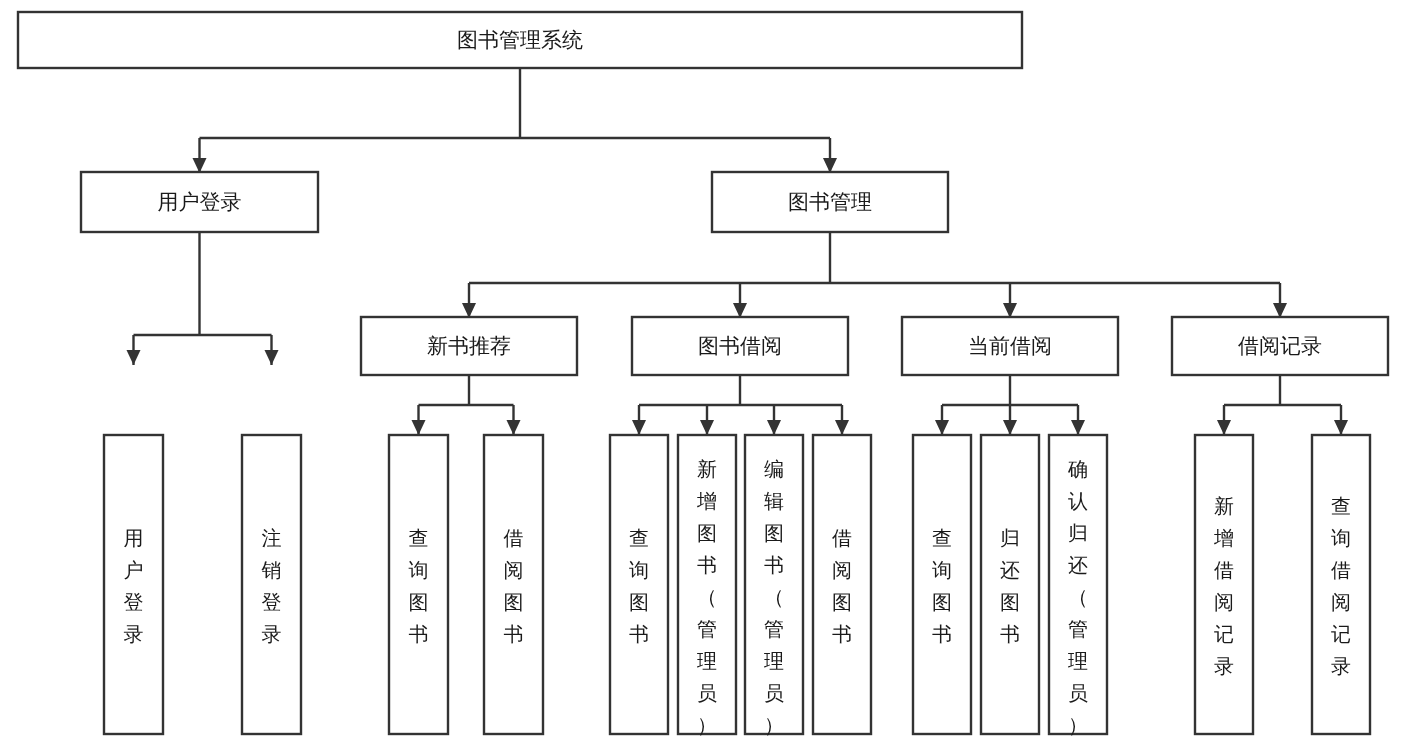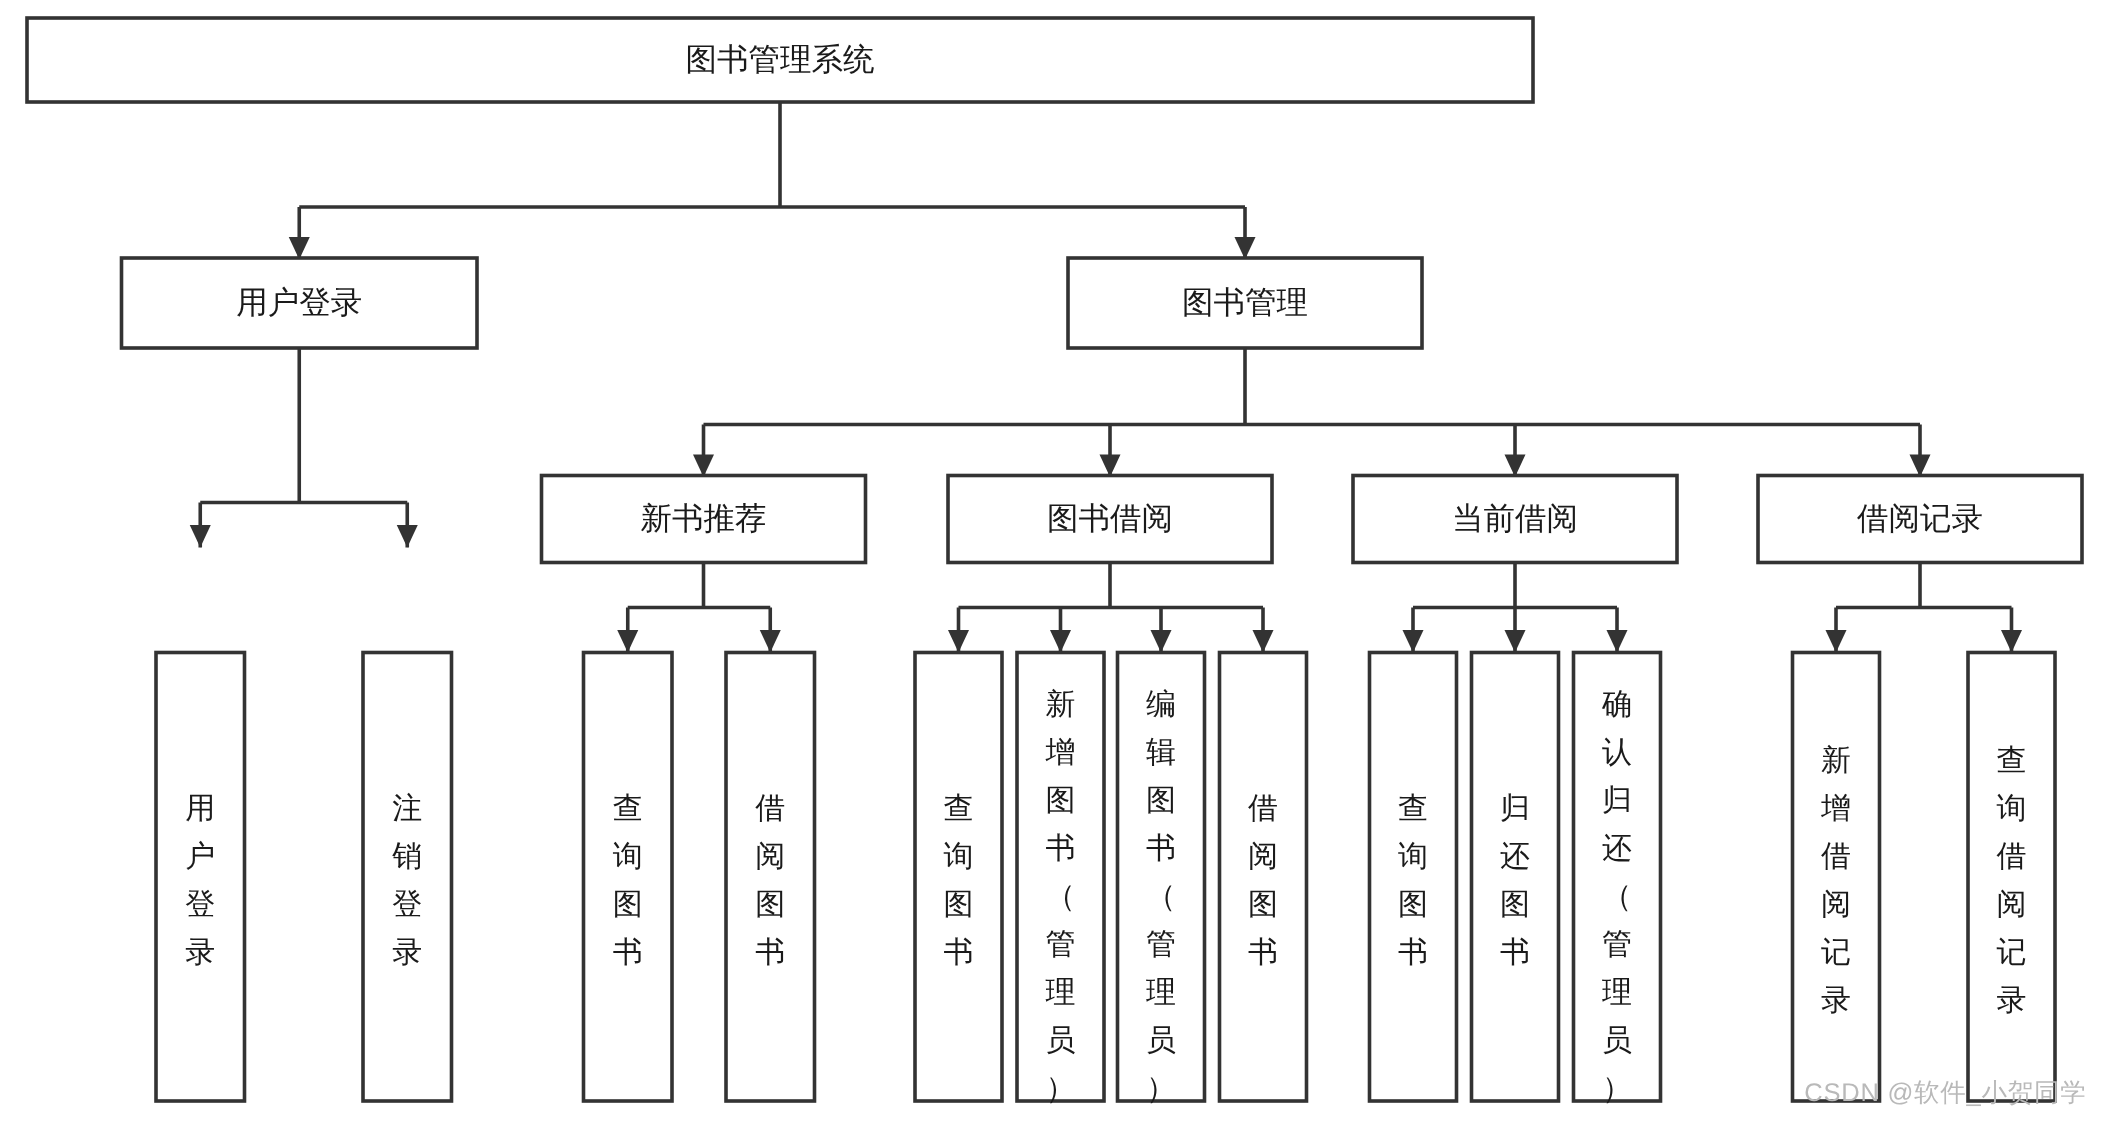--- a/index.html
+++ b/index.html
@@ -218,15 +218,14 @@
           <rect x="1195" y="435" width="58" height="299" class="node-box"></rect>
           <text x="1224" class="node-label-v"><tspan x="1224" y="513.46">新</tspan><tspan x="1224" y="545.46">增</tspan><tspan x="1224" y="577.46">借</tspan><tspan x="1224" y="609.46">阅</tspan><tspan x="1224" y="641.46">记</tspan><tspan x="1224" y="673.46">录</tspan></text>
         </g>
         <g>
           <rect x="1312" y="435" width="58" height="299" class="node-box"></rect>
           <text x="1341" class="node-label-v"><tspan x="1341" y="513.46">查</tspan><tspan x="1341" y="545.46">询</tspan><tspan x="1341" y="577.46">借</tspan><tspan x="1341" y="609.46">阅</tspan><tspan x="1341" y="641.46">记</tspan><tspan x="1341" y="673.46">录</tspan></text>
         </g>
       </g>
   </svg>
 
-  <div class="watermark-text">CSDN @软件_小贺同学</div>
 
 </div>
 
 </body></html>

